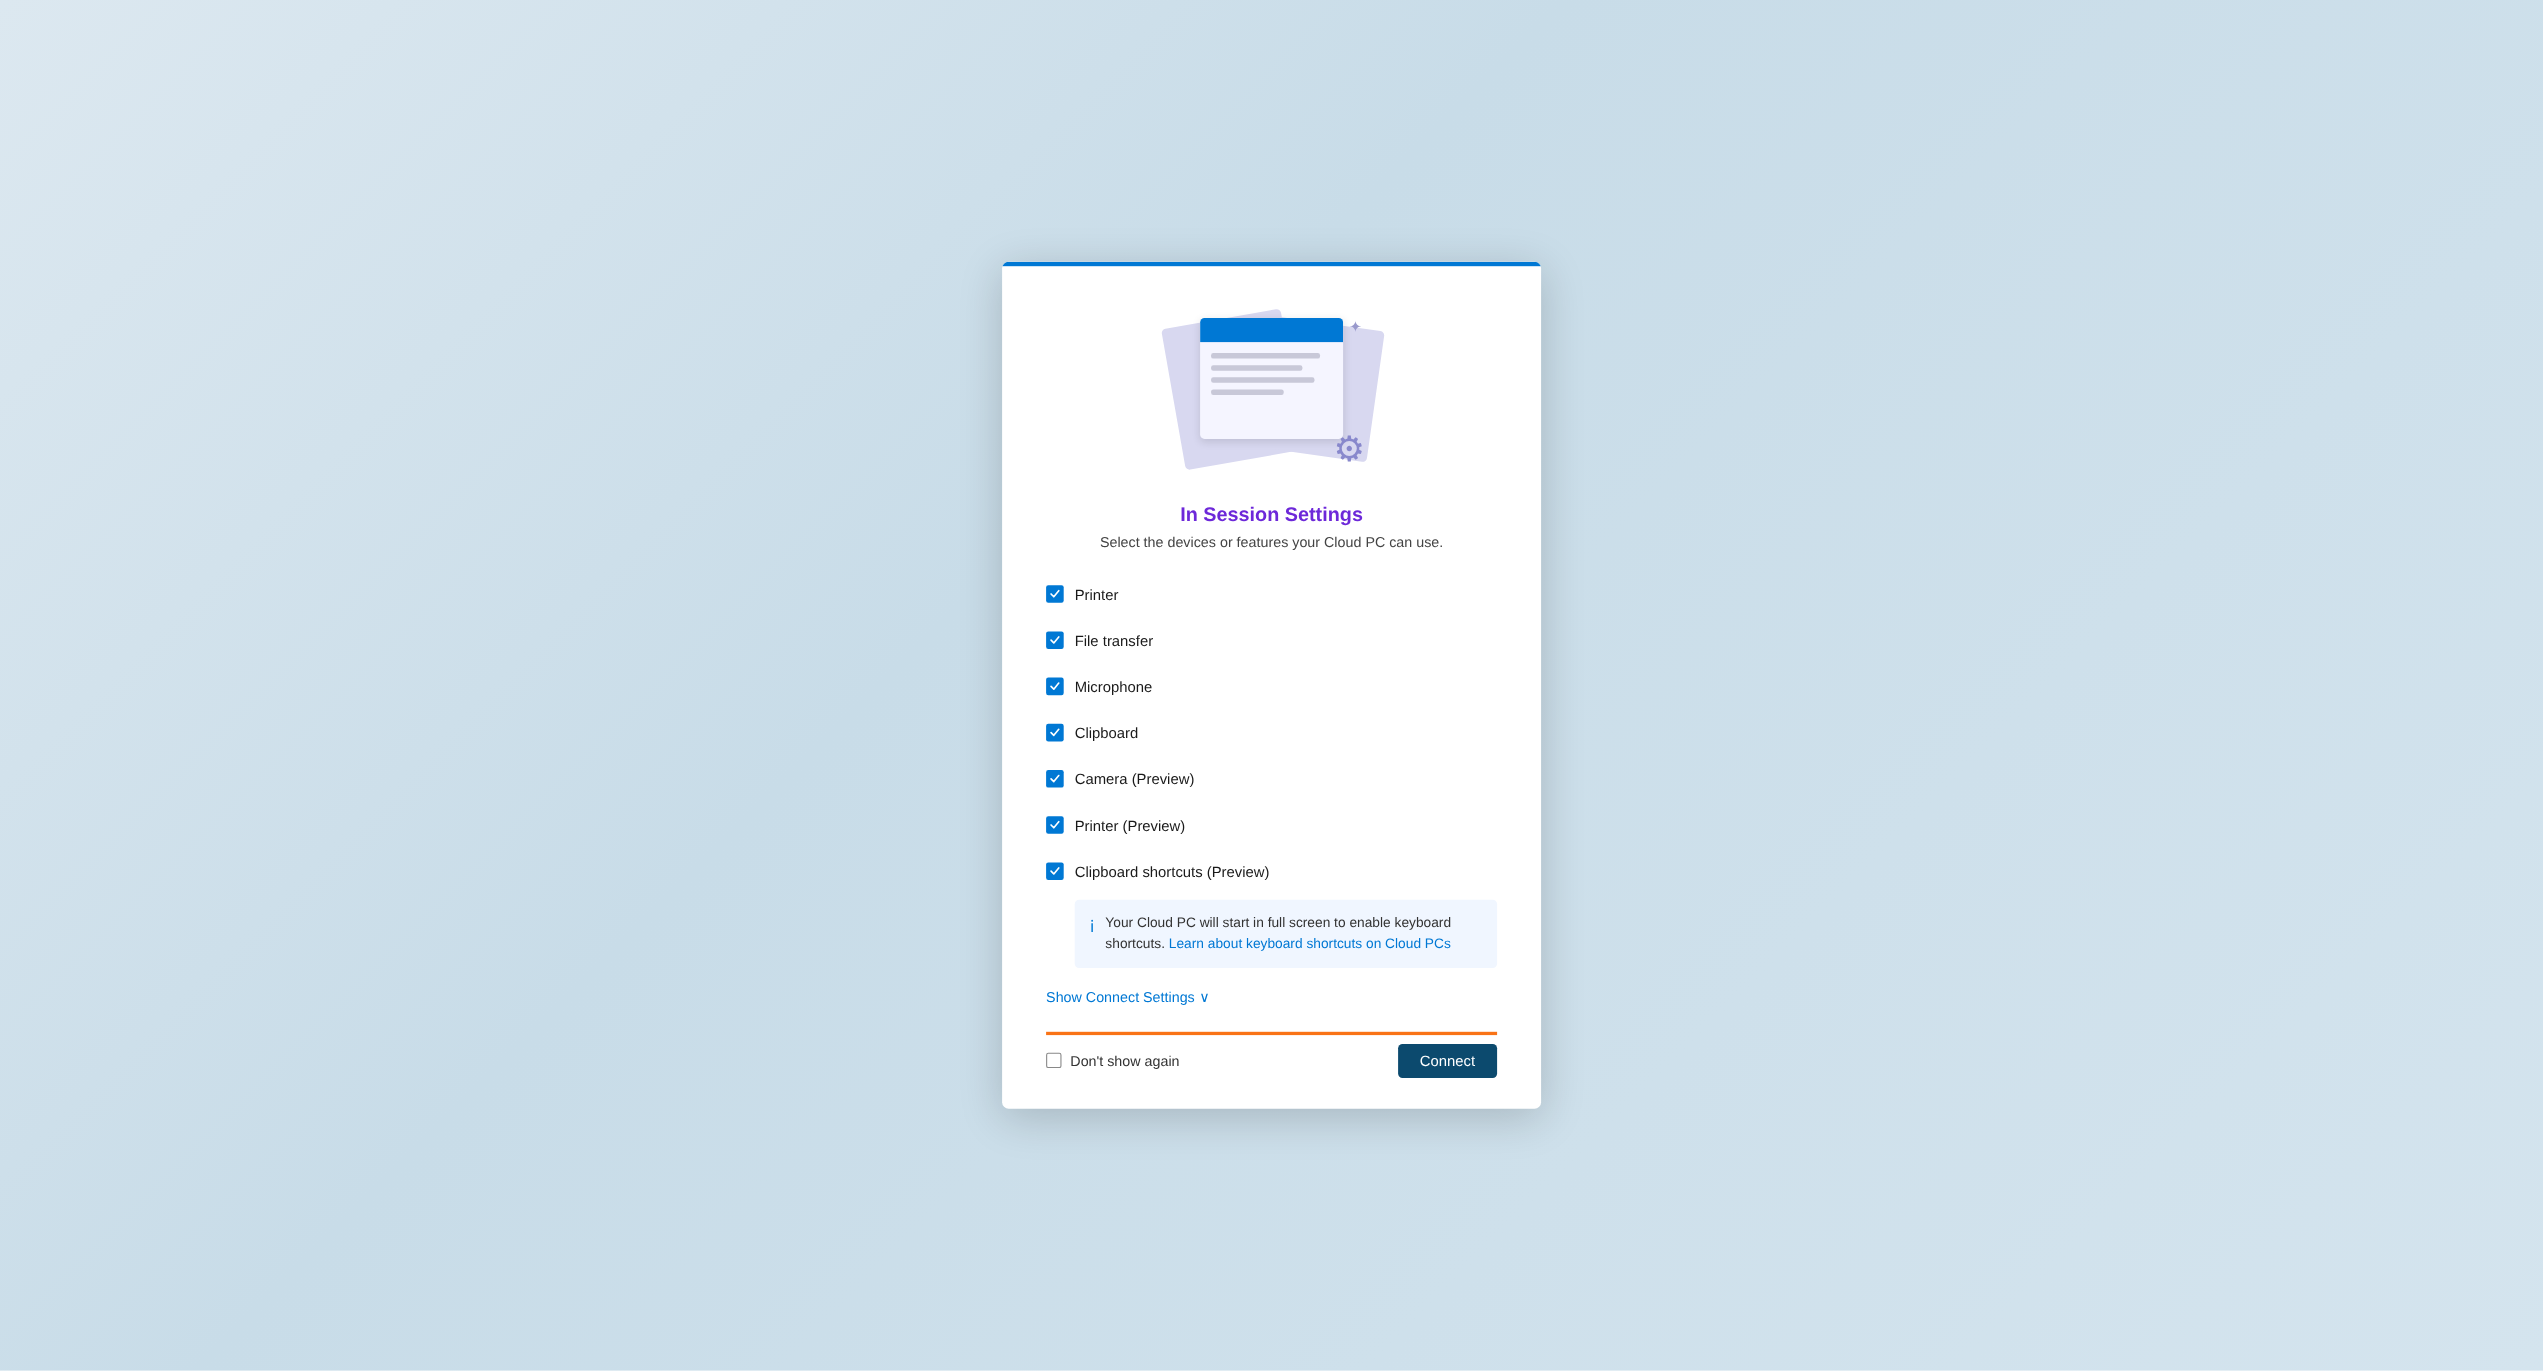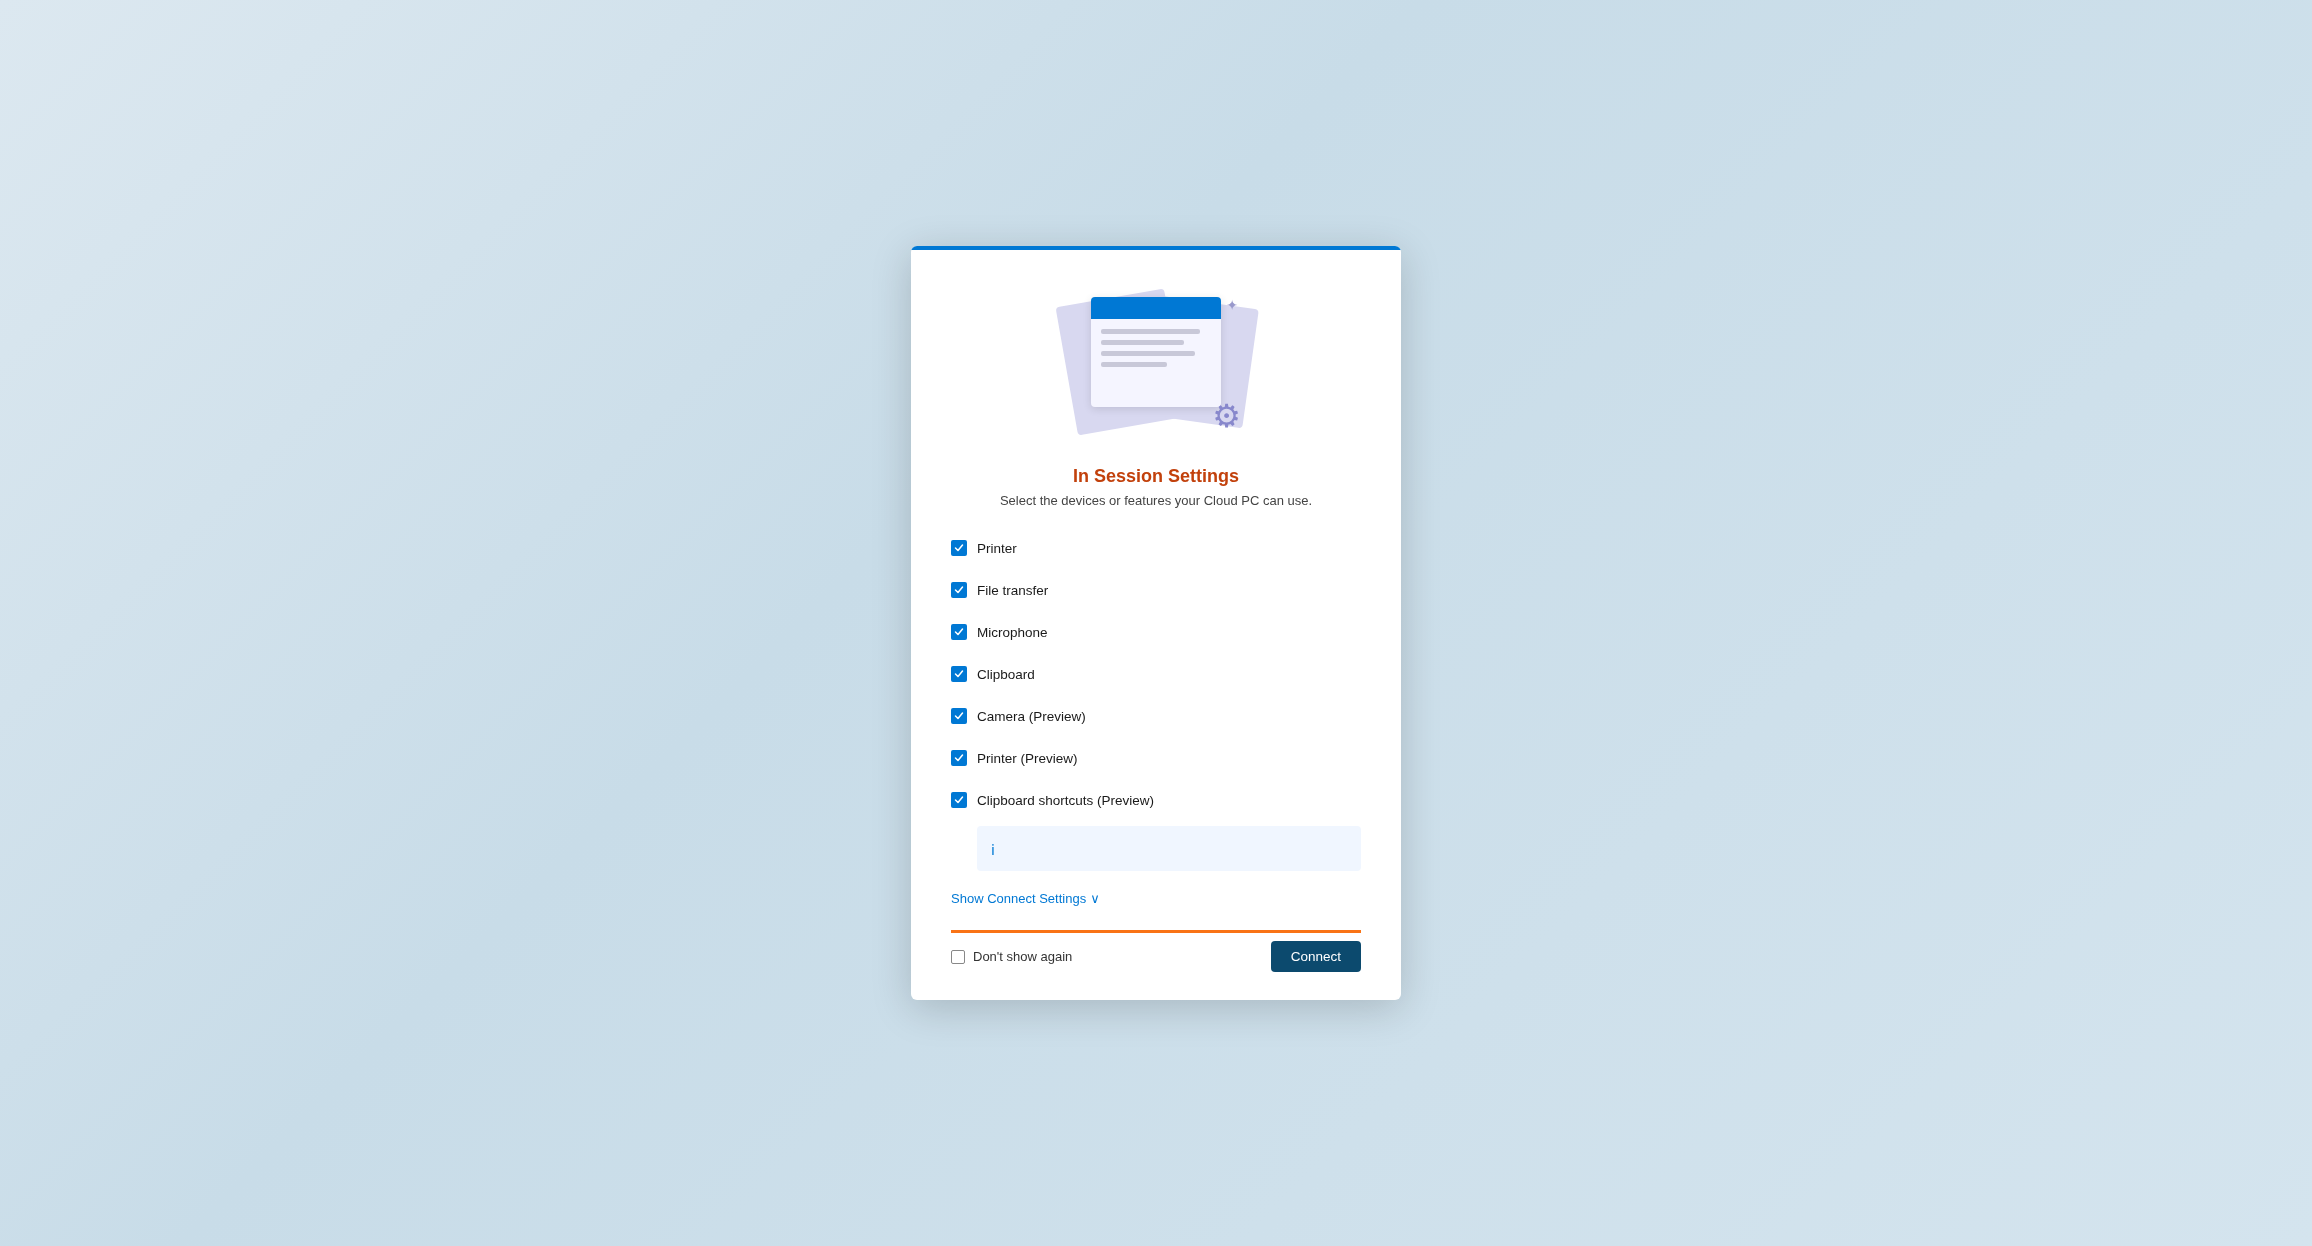--- a/index.html
+++ b/index.html
@@ -124,21 +124,21 @@
       top: 10px;
       right: 18px;
       font-size: 14px;
       color: #9999cc;
     }
 
     .dialog-title {
       text-align: center;
       font-size: 18px;
       font-weight: 700;
-      color: #c2410c;
+      color: #6d28d9;
       margin-bottom: 6px;
     }
 
     .dialog-subtitle {
       text-align: center;
       font-size: 13px;
       color: #444444;
       margin-bottom: 32px;
     }
 
@@ -357,20 +357,23 @@
             </svg>
         </div>
         <span class="checkbox-label">Clipboard shortcuts (Preview)</span>
       </label>
 
     </div>
 
     
     <div class="info-box">
       <span class="info-icon">ℹ</span>
+      <span class="info-text">
+        <span>Your Cloud PC will start in full screen to enable keyboard shortcuts. </span><a class="info-link" href="#">Learn about keyboard shortcuts on Cloud PCs</a>
+      </span>
     </div>
 
     
     <button class="show-advanced">
       <span>Show Connect Settings</span>
       <span>∨</span>
     </button>
 
     
     <div class="dialog-footer">

